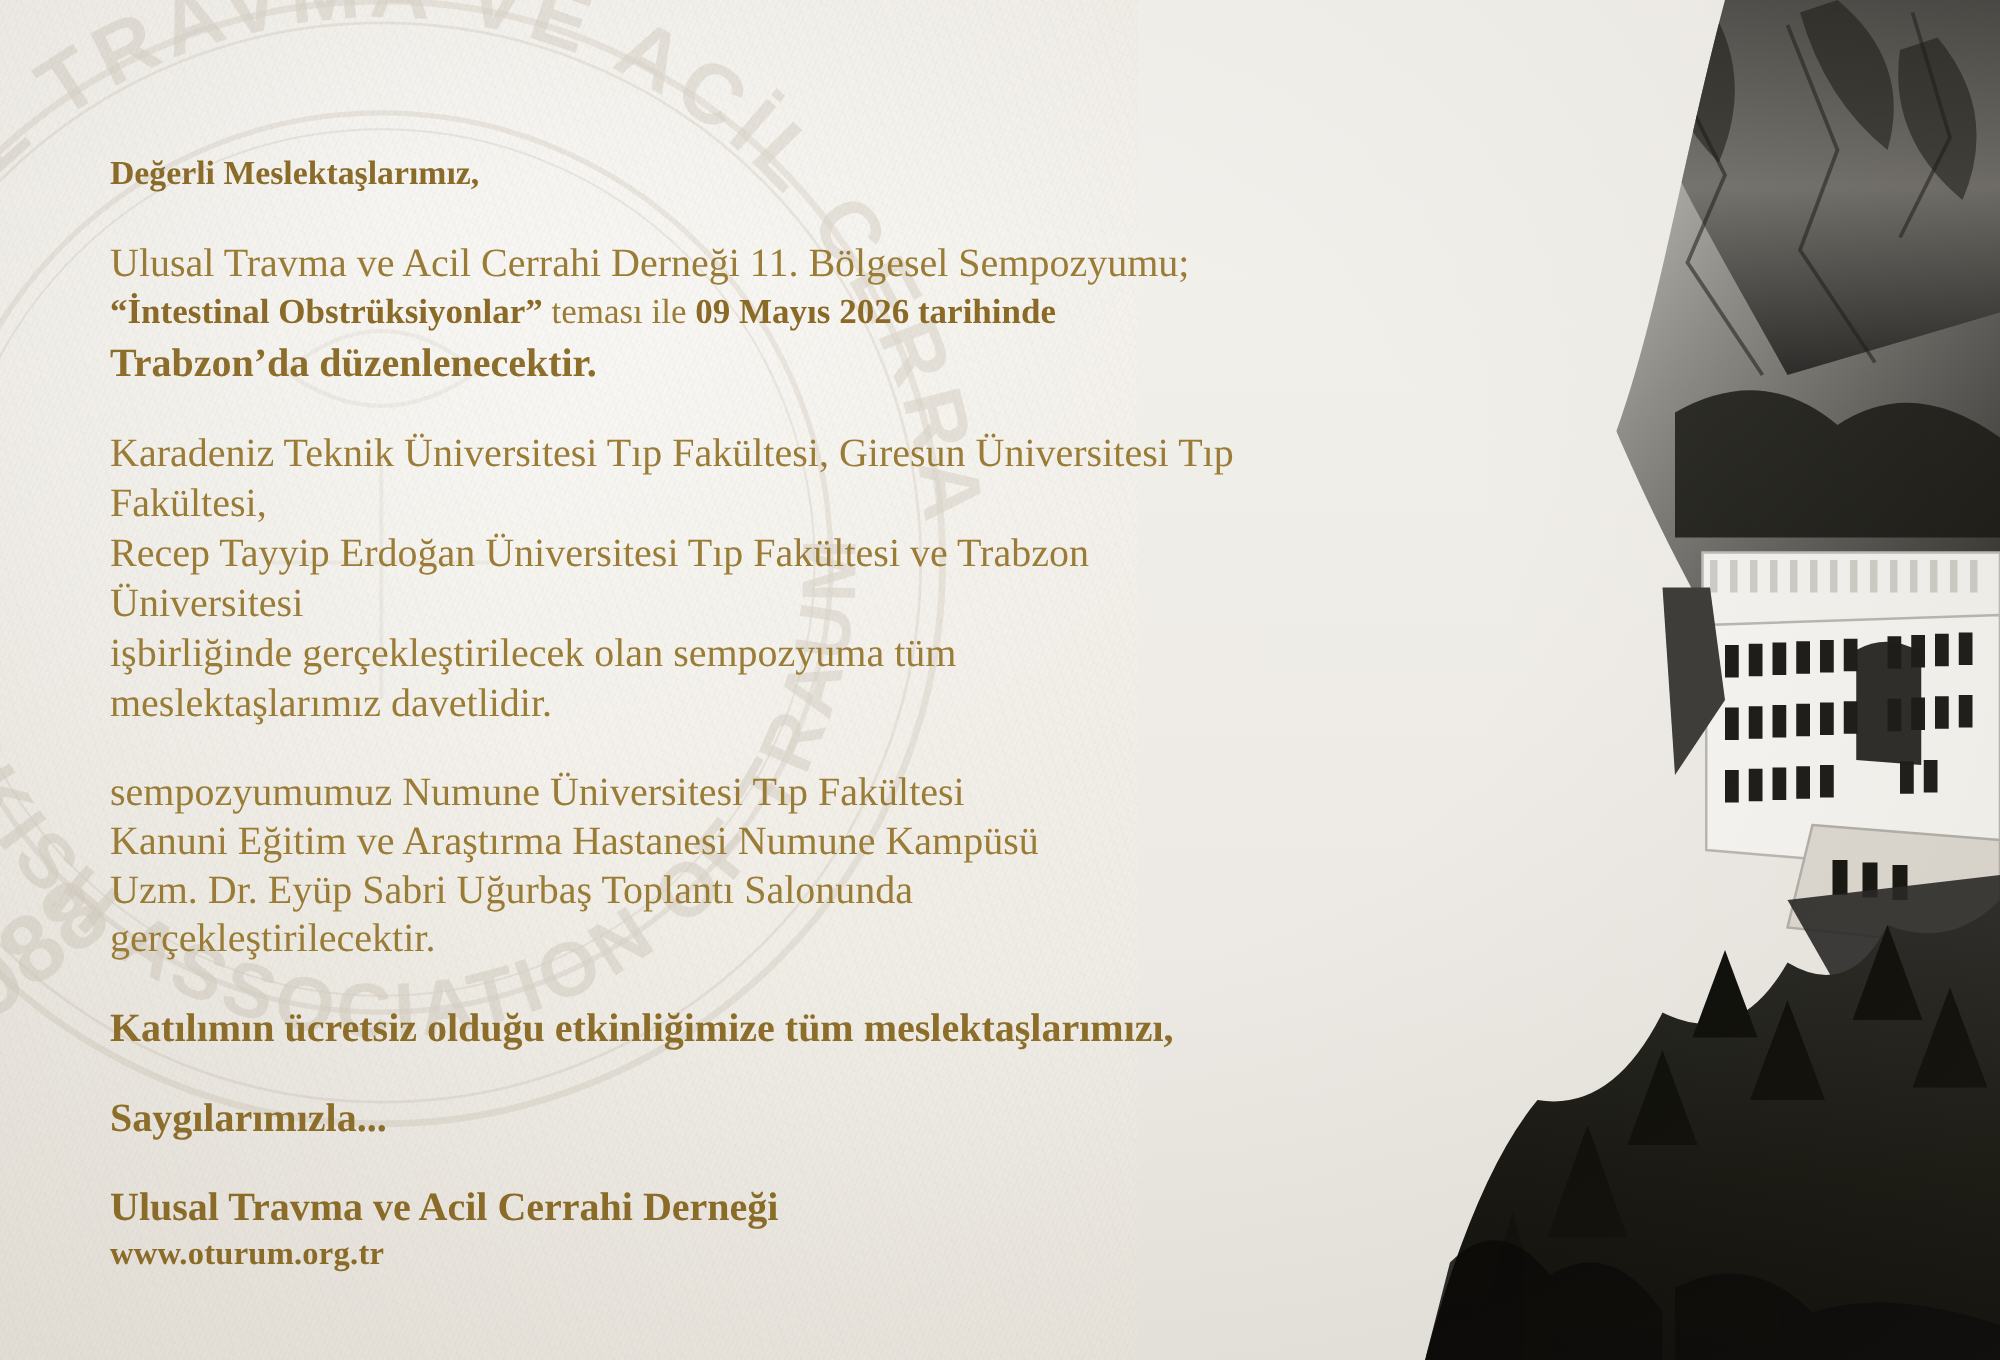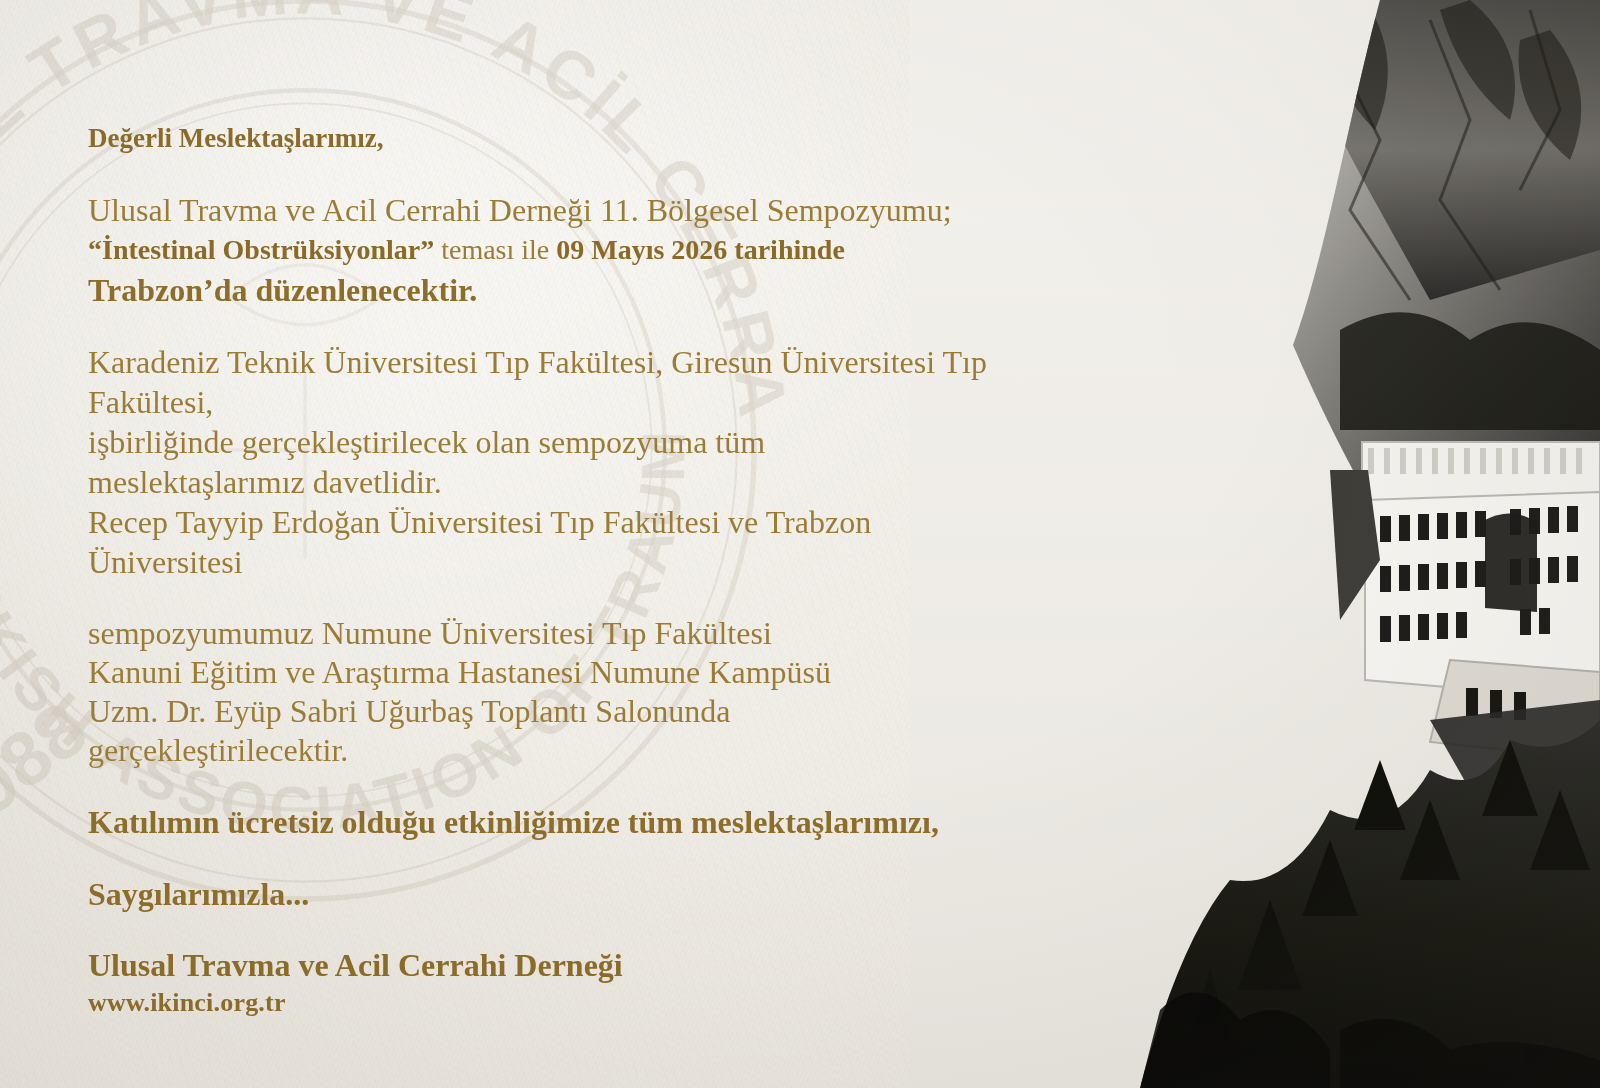--- a/index.html
+++ b/index.html
@@ -289,37 +289,37 @@
     </div>
 
     <div class="blk">
       <div class="line">Ulusal Travma ve Acil Cerrahi Derneği 11. Bölgesel Sempozyumu;</div>
       <div class="mix"><b>“İntestinal Obstrüksiyonlar”</b><span> teması ile </span><b>09 Mayıs 2026 tarihinde</b></div>
       <div class="line b">Trabzon’da düzenlenecektir.</div>
     </div>
 
     <div class="blk">
       <div class="line">Karadeniz Teknik Üniversitesi Tıp Fakültesi, Giresun Üniversitesi Tıp Fakültesi,</div>
+      <div class="line">Recep Tayyip Erdoğan Üniversitesi Tıp Fakültesi ve Trabzon Üniversitesi</div>
       <div class="line">işbirliğinde gerçekleştirilecek olan sempozyuma tüm meslektaşlarımız davetlidir.</div>
-      <div class="line">Recep Tayyip Erdoğan Üniversitesi Tıp Fakültesi ve Trabzon Üniversitesi</div>
     </div>
 
     <div class="blk">
       <div class="line small-gap">sempozyumumuz Numune Üniversitesi Tıp Fakültesi</div>
       <div class="line small-gap">Kanuni Eğitim ve Araştırma Hastanesi Numune Kampüsü</div>
       <div class="line small-gap">Uzm. Dr. Eyüp Sabri Uğurbaş Toplantı Salonunda gerçekleştirilecektir.</div>
     </div>
 
     <div class="blk">
       <div class="line b">Katılımın ücretsiz olduğu etkinliğimize tüm meslektaşlarımızı,</div>
     </div>
 
     <div class="blk">
       <div class="line b">Saygılarımızla...</div>
     </div>
 
     <div class="sig">
       <div class="line">Ulusal Travma ve Acil Cerrahi Derneği</div>
-      <div class="line url">www.ikinci.org.tr</div>
+      <div class="line url">www.oturum.org.tr</div>
     </div>
 
   </div>
 </div>
 
 </body></html>

